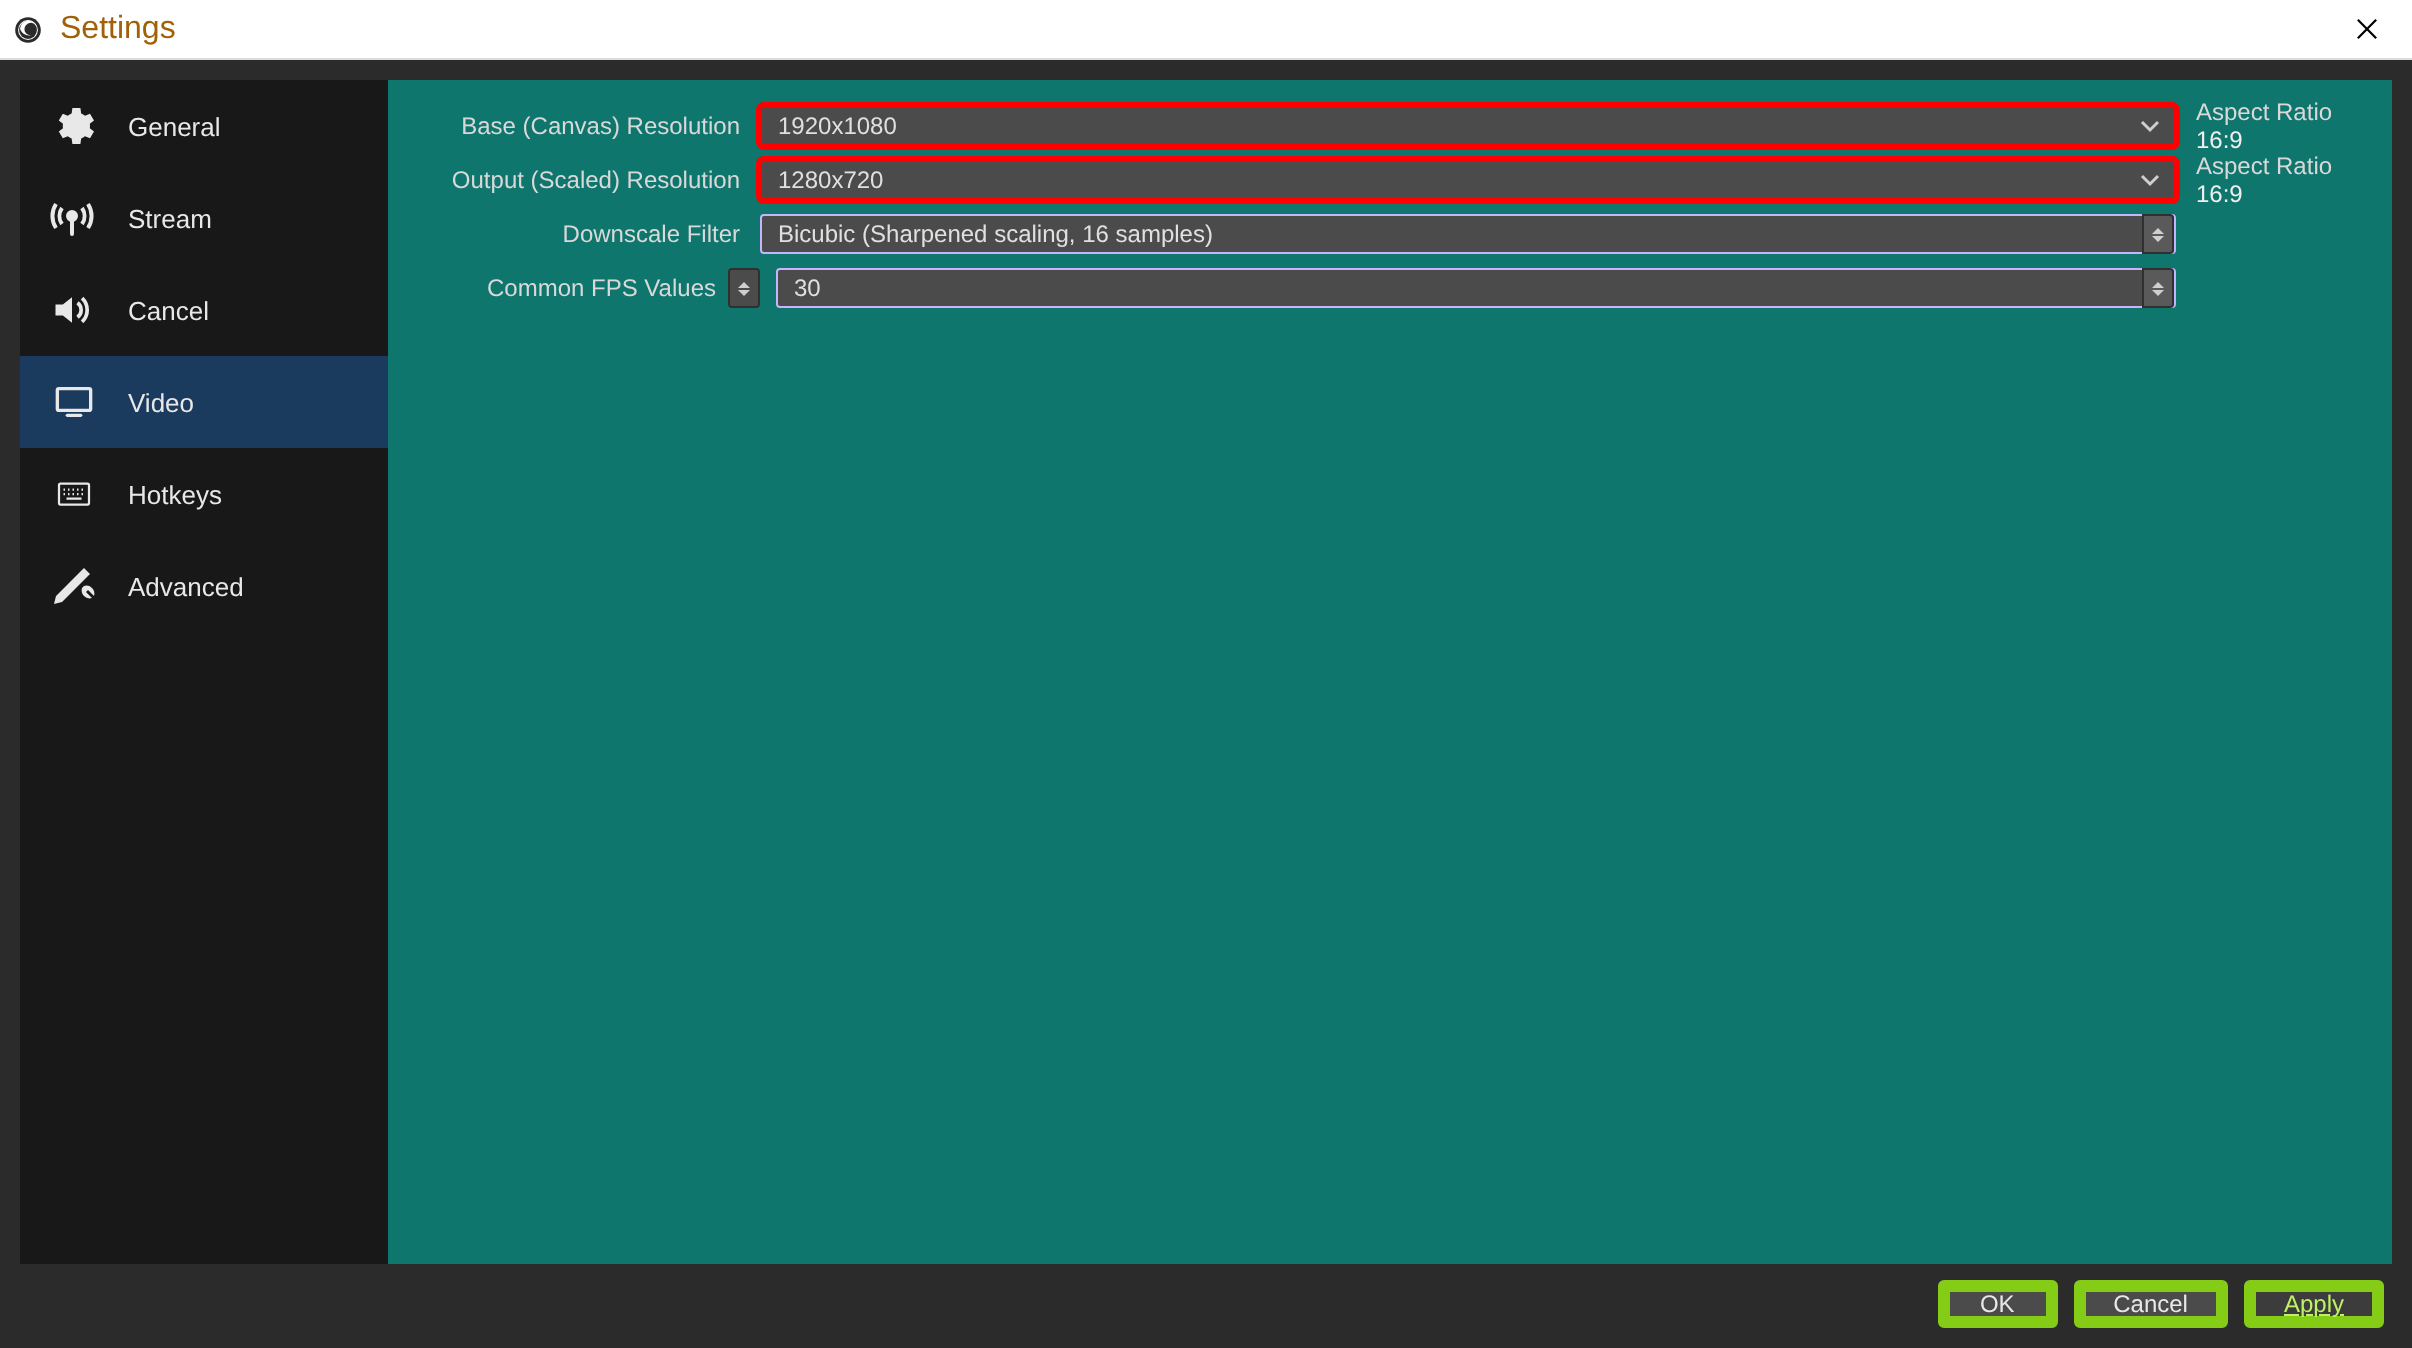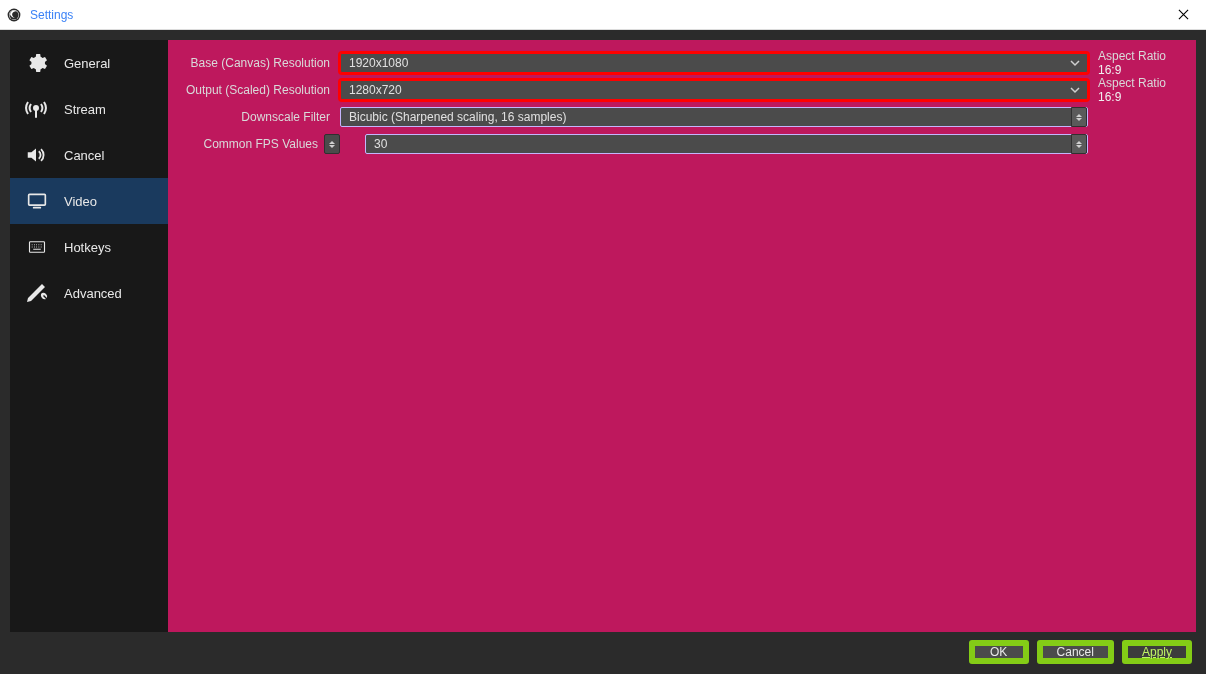--- a/index.html
+++ b/index.html
@@ -22,22 +22,22 @@
       padding: 0 8px 0 4px;
       border-bottom: 1px solid #dcdcdc;
     }
     .titlebar .app-icon {
       width: 20px; height: 20px;
       display: flex; align-items: center; justify-content: center;
       margin-right: 6px;
     }
     .titlebar .title-text {
       flex: 0 0 auto;
-      font-size: 12px;
-      color: #3b82f6;
+      font-size: 16px;
+      color: #a16207;
     }
     .titlebar .spacer { flex: 1; }
     .titlebar .close {
       width: 30px; height: 30px;
       display: flex; align-items: center; justify-content: center;
       font-size: 14px;
       color: #000;
     }
 
     
@@ -48,21 +48,21 @@
       position: relative;
     }
     .inner {
       position: absolute;
       left: 10px; top: 10px; right: 10px; bottom: 42px;
       background: #404040;
       display: flex;
     }
     
     .sidebar {
-      width: 158px;
+      width: 184px;
       background: #181818;
       padding: 0;
     }
     .sidebar-item {
       height: 46px;
       display: flex;
       align-items: center;
       padding-left: 14px;
       gap: 12px;
       color: #e8e8e8;
@@ -75,22 +75,22 @@
     .sidebar-item .icon {
       width: 28px;
       display: flex;
       align-items: center;
       justify-content: flex-start;
       color: #e8e8e8;
     }
     
     .main {
       flex: 1;
-      padding: 12px 10px 10px 10px;
-      background: #be185d;
+      padding: 12px 10px 10px 24px;
+      background: #0f766e;
     }
     .row {
       display: flex;
       align-items: center;
       margin-bottom: 5px;
       height: 22px;
     }
     .label {
       width: 162px;
       min-width: 162px;
@@ -361,21 +361,21 @@
       </div>
 
       <div class="row">
         <div class="label-with-spinner">
           <span class="txt">Common FPS Values</span>
           <span class="mini-spinner">
             <span class="tri-up"></span>
               <span class="tri-down"></span>
           </span>
         </div>
-        <div class="combo with-spinner" style="margin-left:25px; margin-right:98px">
+        <div class="combo with-spinner" style="margin-left:8px; margin-right:98px">
           <span>30</span>
           <span class="spinner-right">
             <span class="tri-up"></span>
               <span class="tri-down"></span>
           </span>
         </div>
       </div>
 
     </div>
   </div>

